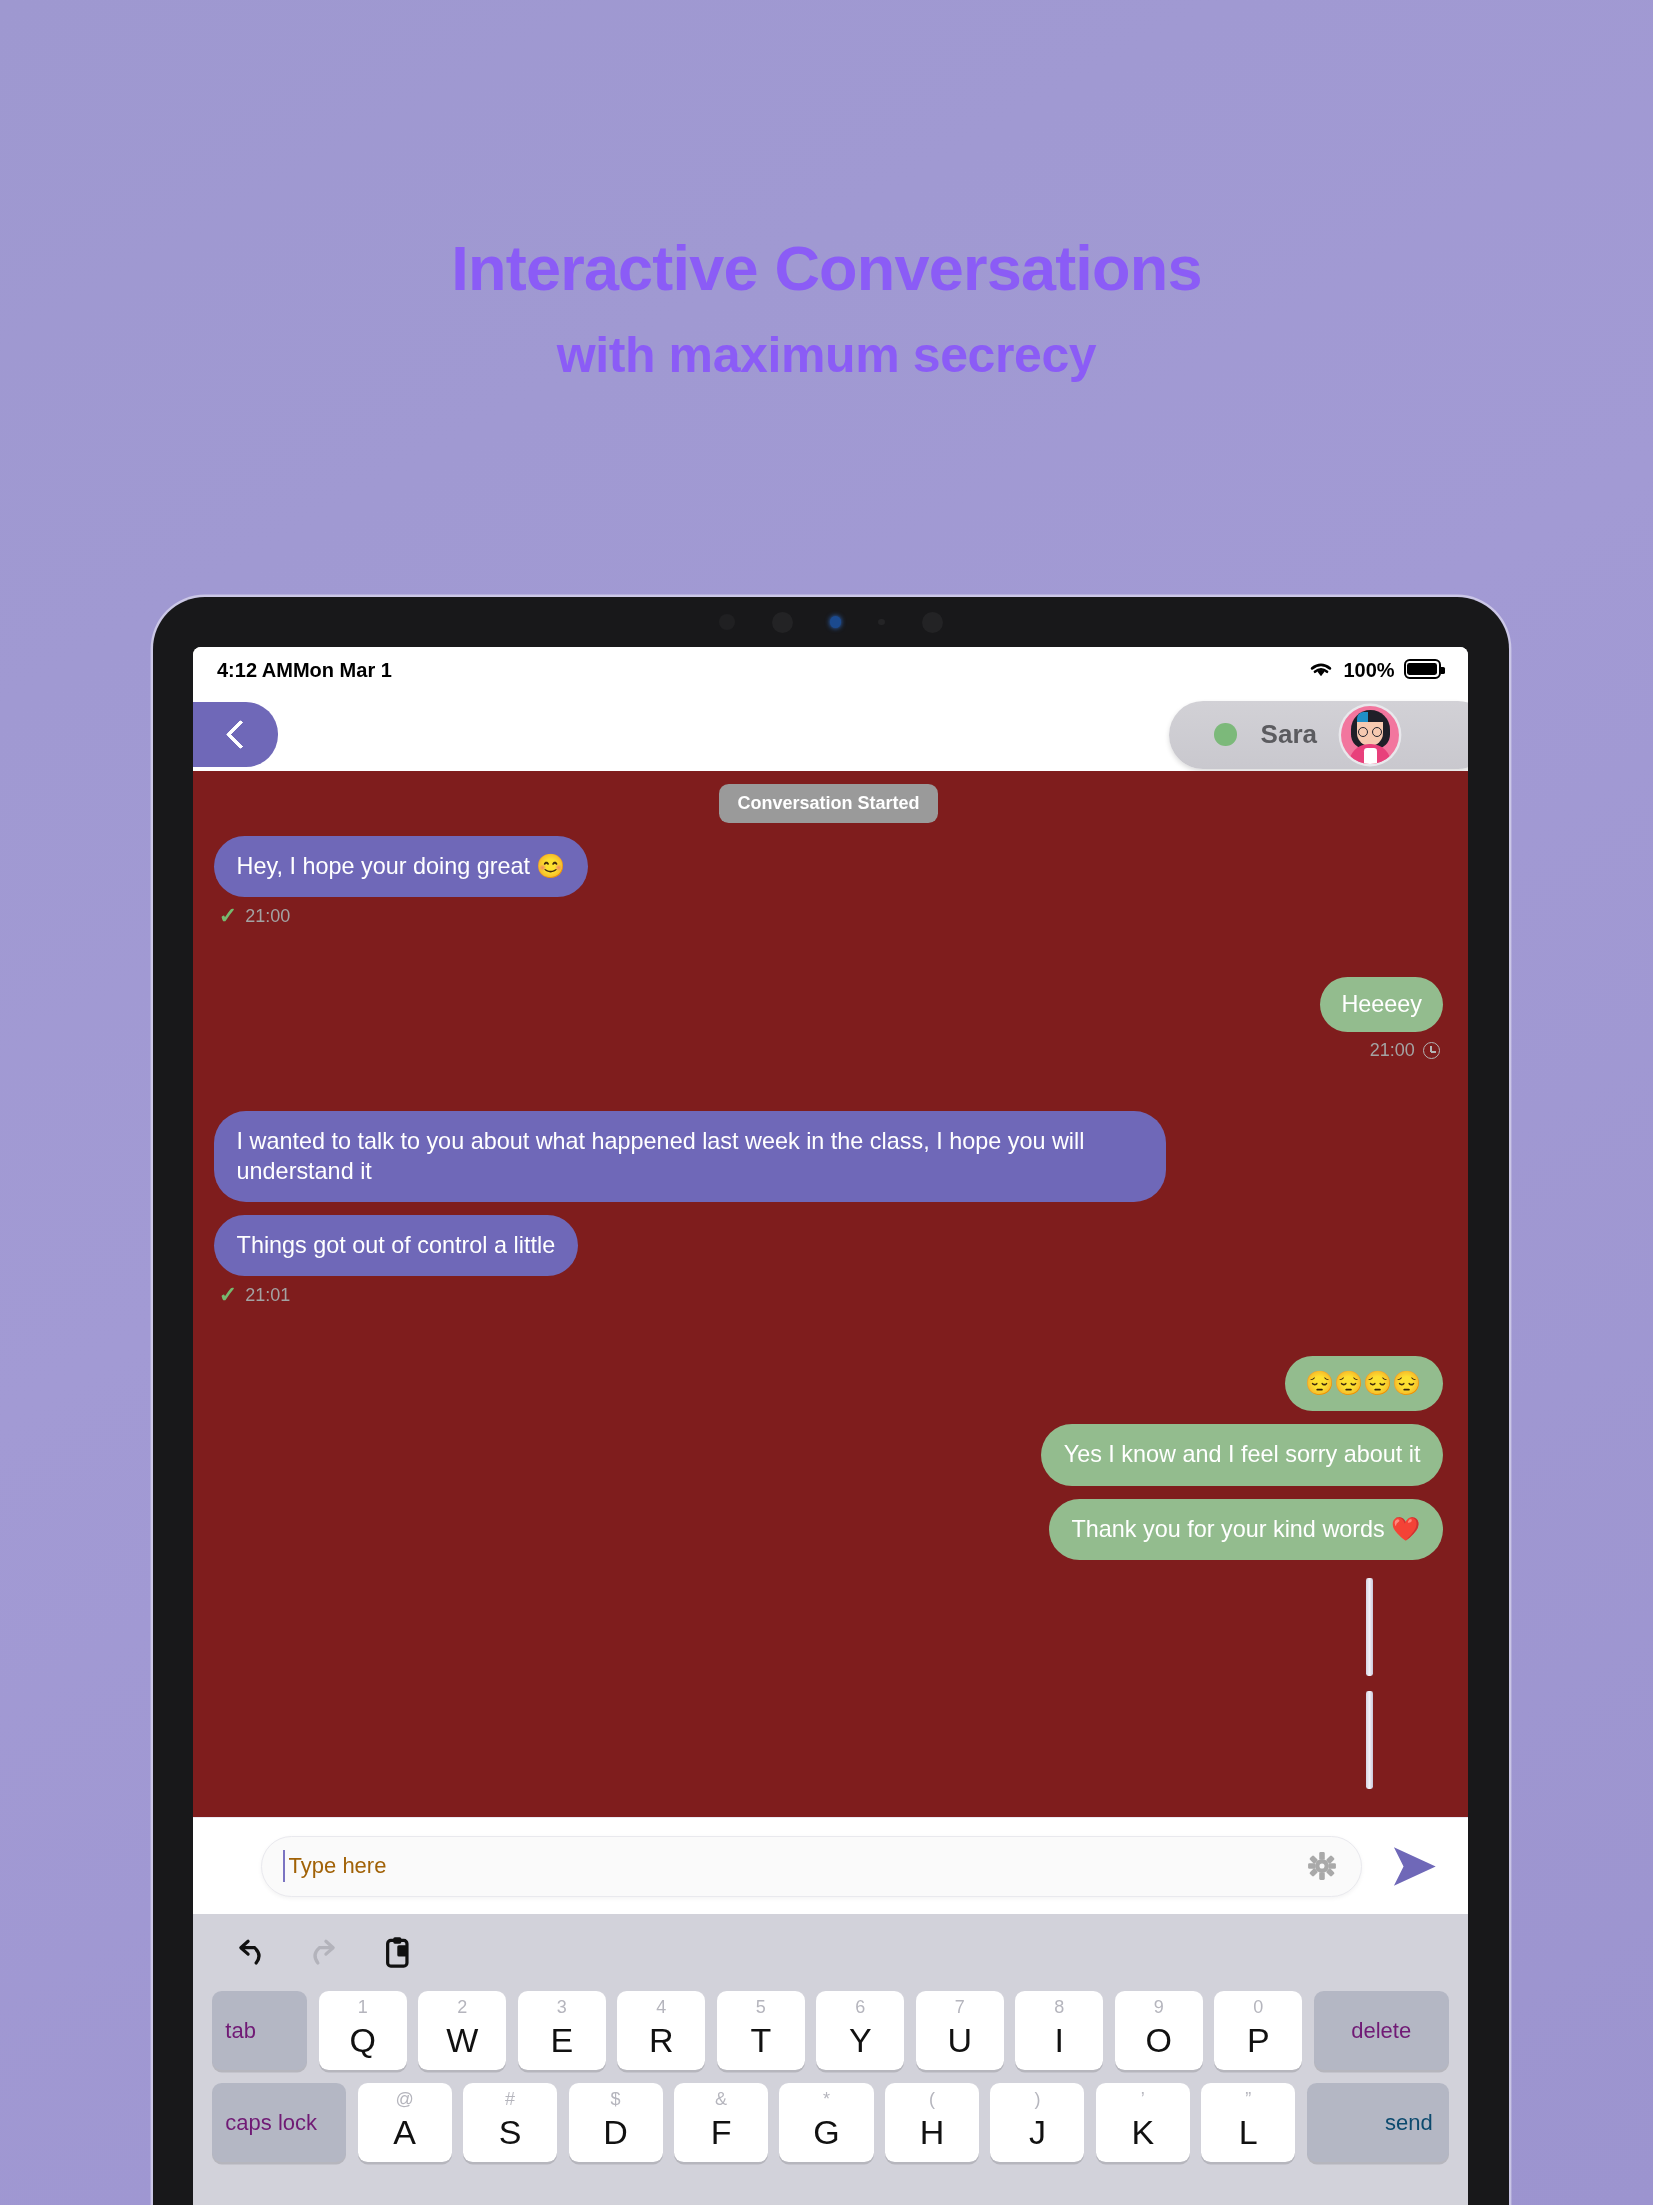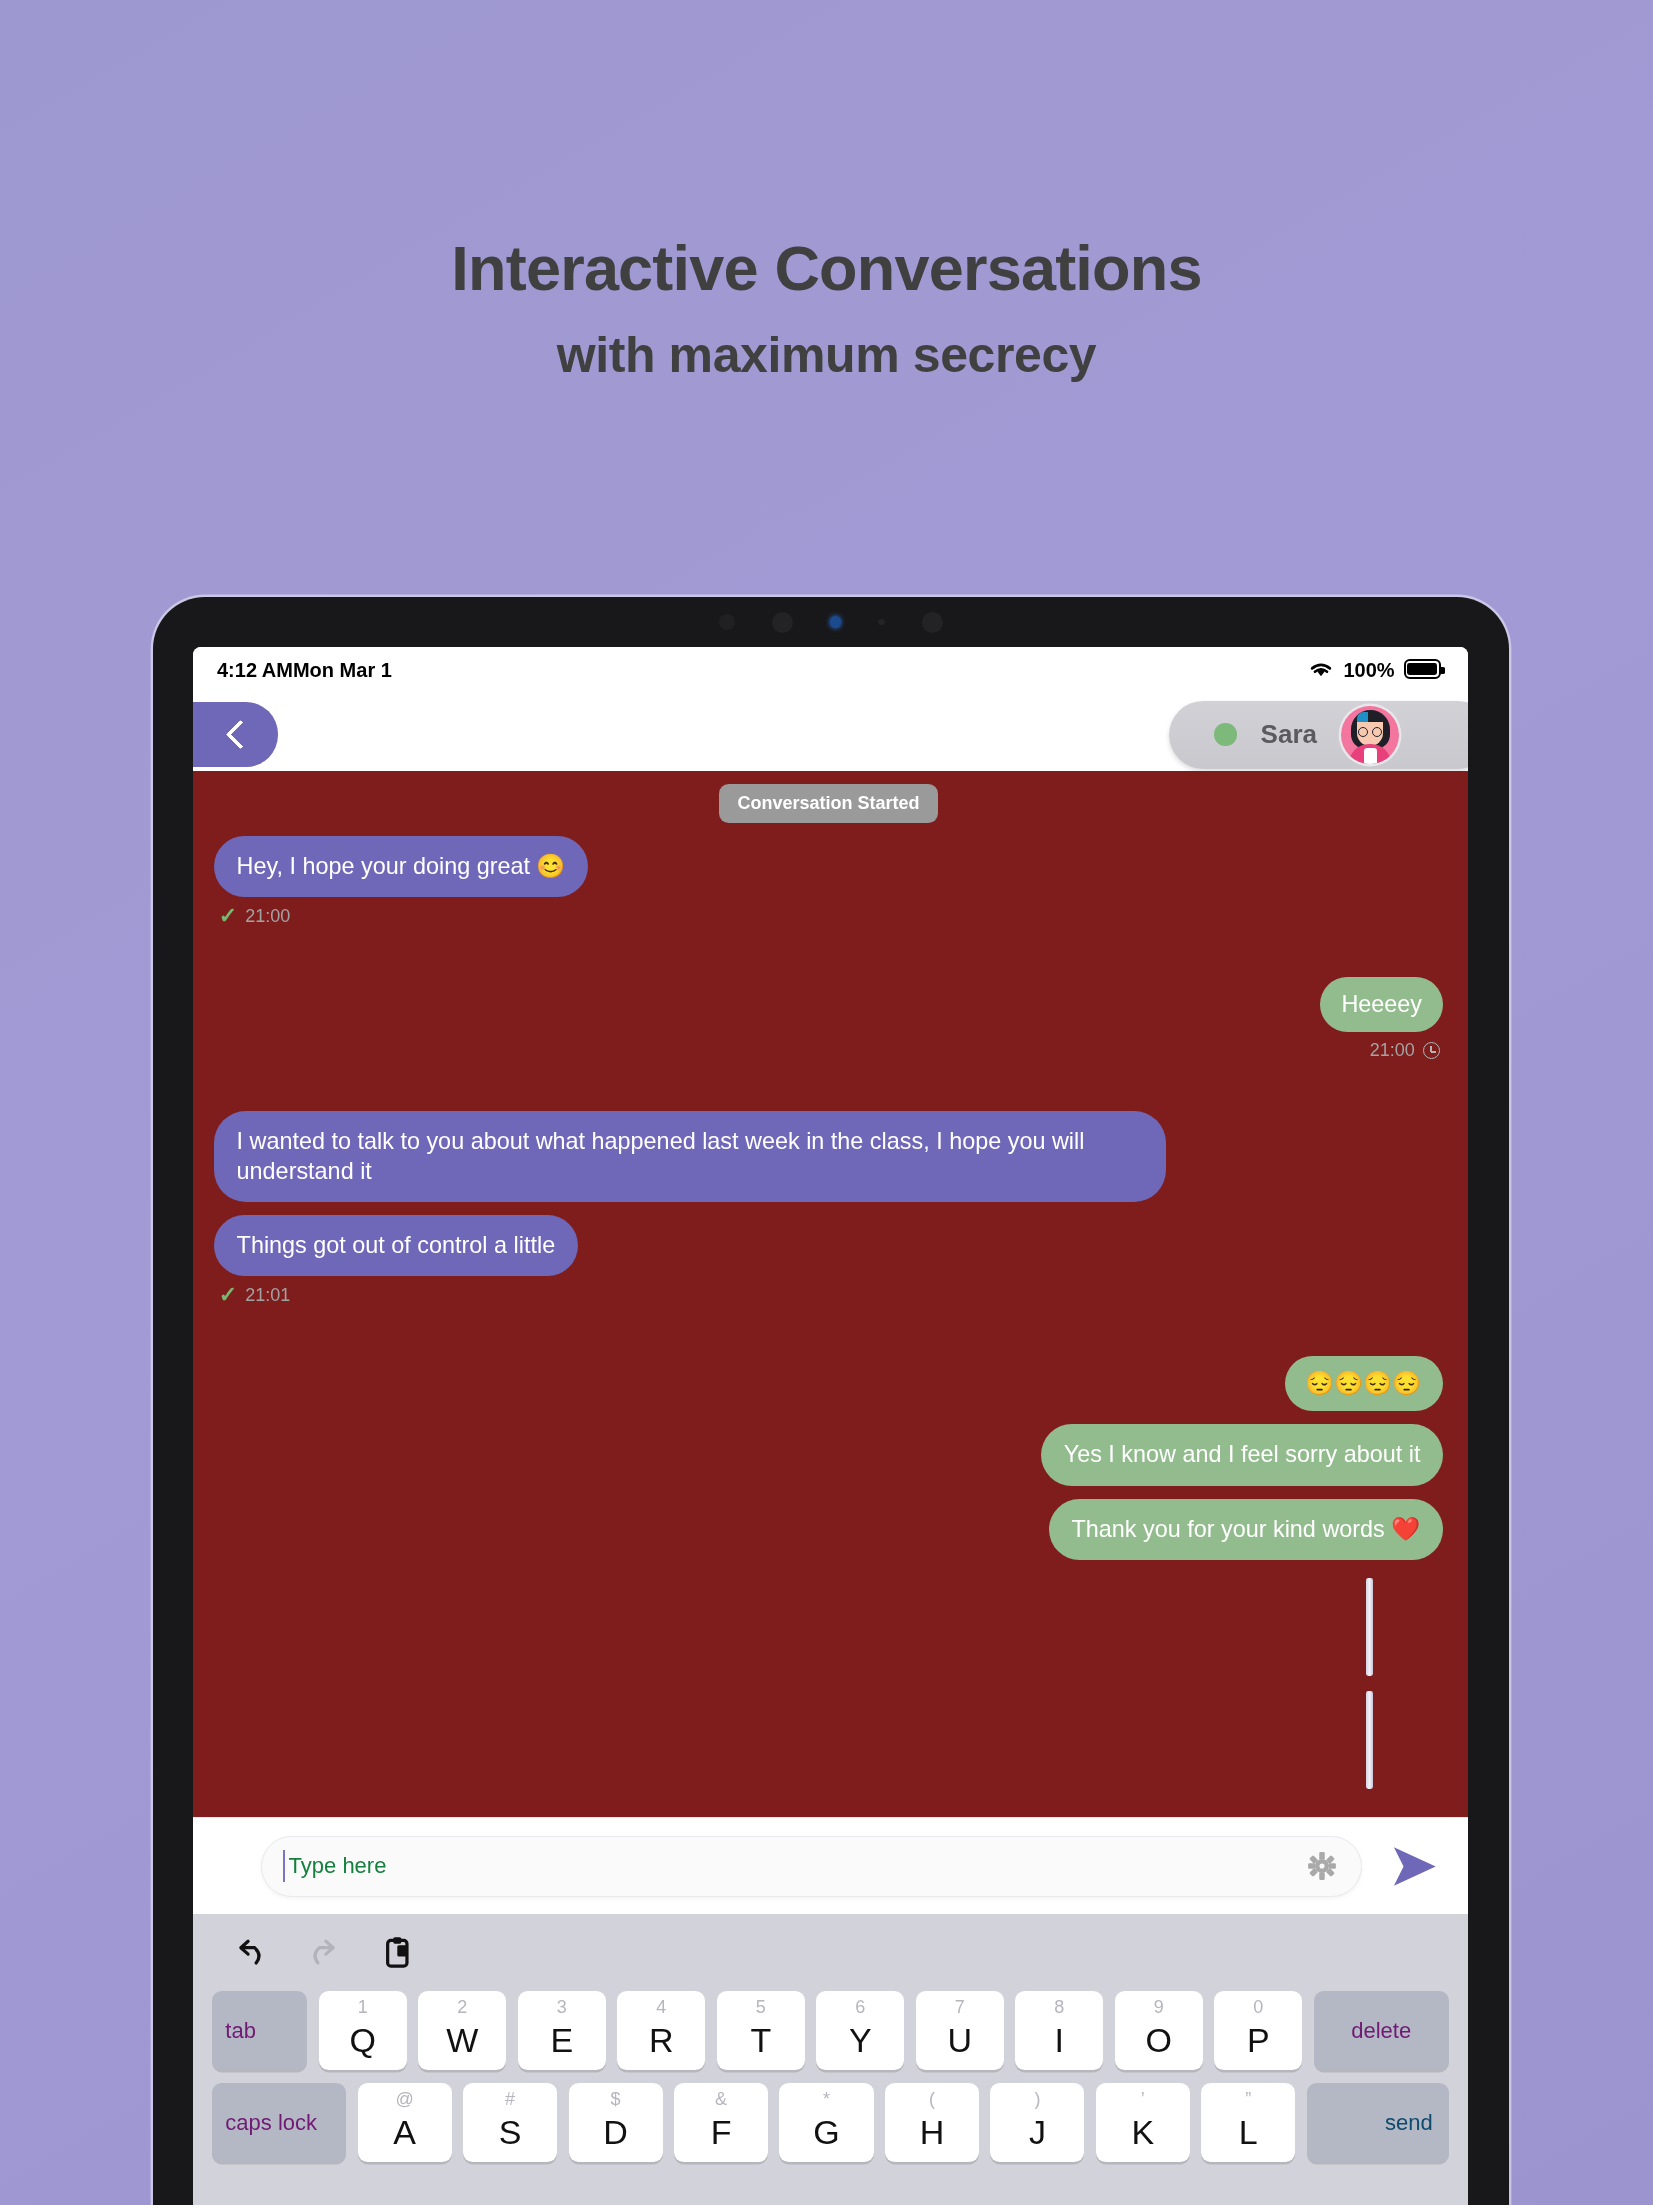--- a/index.html
+++ b/index.html
@@ -9,21 +9,21 @@
     overflow: hidden;
   }
   body {
     background: linear-gradient(150deg, #9e98d0 0%, #a29ad4 45%, #9c94cf 100%);
     position: relative;
   }
 
   
   .promo {
     position: absolute; top: 234px; left: 0; width: 100%;
-    text-align: center; color: #404040;
+    text-align: center; color: #8b5cf6;
   }
   .promo-line1 {
     font-size: 63px; font-weight: 700; letter-spacing: -0.8px;
     line-height: 1.08;
   }
   .promo-line2 {
     font-size: 50px; font-weight: 700; letter-spacing: -0.4px;
     margin-top: 26px; line-height: 1.08;
   }
 
@@ -161,21 +161,21 @@
     background: #fff; height: 97px; display: flex; align-items: center;
     padding: 0 29px 0 68px; gap: 27.4px; border-top: 1.6px solid #eceaf2;
   }
   .input-field {
     flex: 1; height: 61px; background: #fafafa;
     border: 1.6px solid #e9e9ee; border-radius: 31px;
     display: flex; align-items: center; padding: 0 21px 0 21px;
     position: relative; box-shadow: 0 1.6px 4px rgba(0,0,0,.05);
   }
   .caret { width: 2.4px; height: 32px; background: #7b74c2; margin-right: 3.2px; }
-  .ph { font-size: 22px; color: #15803d; }
+  .ph { font-size: 22px; color: #a16207; }
   .gear-ic { margin-left: auto; width: 36px; height: 36px; position: relative; }
   .send-ic { width: 50px; height: 45px; flex: none; }
 
   
   .keyboard {
     background: #d2d2da; height: 339px; padding: 0 14.5px;
   }
   .kb-tools { height: 77px; display: flex; align-items: center; gap: 36px; padding-left: 24px; }
   .tool-ic { width: 37px; height: 37px; }
   .kb-row { display: flex; gap: 11.3px; margin-bottom: 13px; padding: 0 4.8px; }

